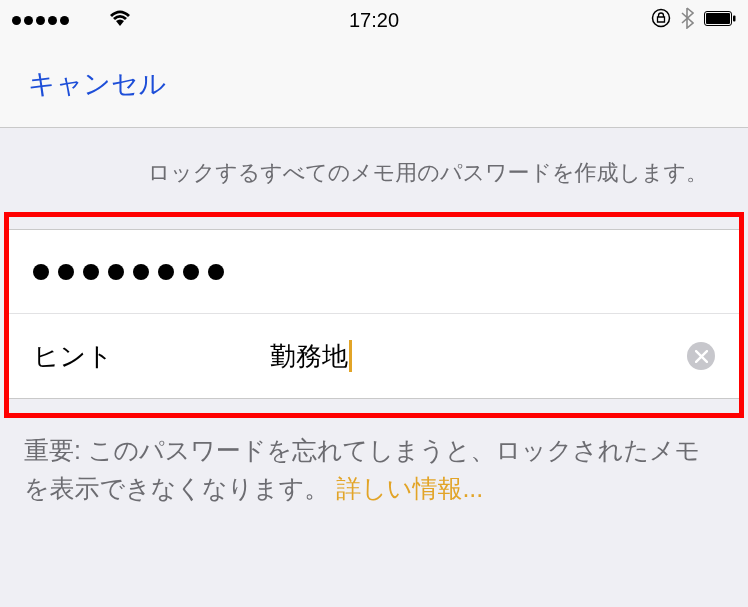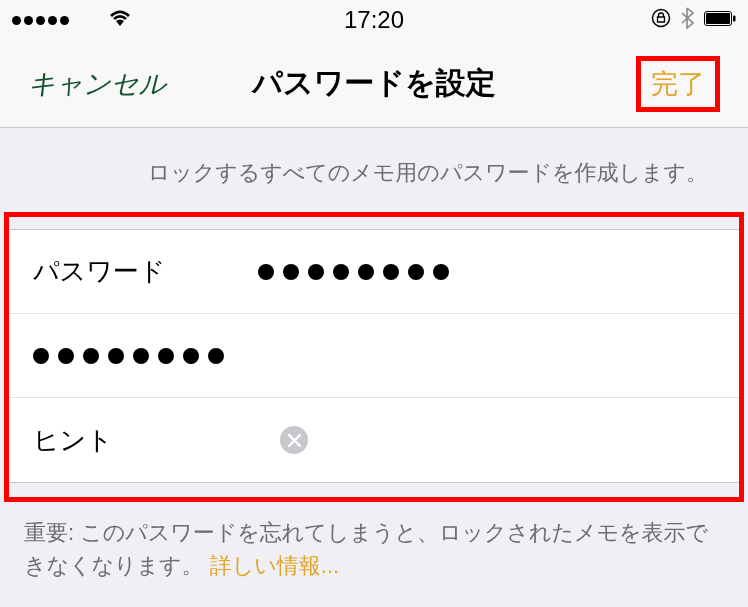--- a/index.html
+++ b/index.html
@@ -40,21 +40,21 @@
     }
     .carrier {
       font-size: 18px;
       margin-left: 4px;
       margin-top: 48px;
     }
     .wifi-icon {
       margin-left: 4px;
     }
     .status-center {
-      font-size: 24px;
+      font-size: 20px;
       font-weight: 500;
       position: absolute;
       left: 50%;
       transform: translateX(-50%);
     }
     .status-right {
       display: flex;
       align-items: center;
       gap: 10px;
     }
@@ -62,24 +62,23 @@
       height: 88px;
       display: flex;
       align-items: center;
       justify-content: space-between;
       padding: 0 28px;
       background: #f8f8f8;
       border-bottom: 1px solid #c9c9c9;
       position: relative;
     }
     .nav-cancel {
-      color: #14532d;
+      color: #1d4ed8;
       font-size: 27px;
       cursor: pointer;
-      font-style: italic;
     }
     .nav-title {
       color: #000;
       font-size: 30px;
       font-weight: 600;
       position: absolute;
       left: 50%;
       transform: translateX(-50%);
     }
     .nav-done-wrap {
@@ -164,21 +163,21 @@
       justify-content: center;
       cursor: pointer;
       margin-left: 10px;
     }
     .clear-btn svg {
       width: 13px;
       height: 13px;
     }
     .footer-note {
       padding: 14px 24px;
-      font-size: 22px;
+      font-size: 25px;
       color: #6c6c71;
       line-height: 1.5;
     }
     .footer-link {
       color: #e2a427;
       cursor: pointer;
     }
   </style>
 </head>
 <body>
@@ -217,61 +216,48 @@
           <rect x="0.5" y="0.5" width="27" height="14" rx="2.5" fill="none" stroke="#000" stroke-width="1"></rect>
           <rect x="2" y="2" width="24" height="11" rx="1" fill="#000"></rect>
           <rect x="29" y="4.5" width="2.5" height="6" rx="1" fill="#000"></rect>
         </svg>
     </span>
   </div>
 </div>
 
 <div class="nav-bar">
   <div class="nav-cancel">キャンセル</div>
-  <div class="nav-title">パスワードを設定</div>
-  <div class="nav-done-wrap">
-    <div class="nav-done">完了</div>
-  </div>
 </div>
 
 <div class="description">ロックするすべてのメモ用のパスワードを作成します。</div>
 
 <div class="form-wrap">
   <div class="form-group">
-    <div class="form-row">
-      <div class="form-label">パスワード</div>
-      <div class="form-value">
-        <div class="password-dots" id="pwd-dots">
-            <div class="pwd-dot"></div>
-            <div class="pwd-dot"></div>
-            <div class="pwd-dot"></div>
-            <div class="pwd-dot"></div>
-            <div class="pwd-dot"></div>
-            <div class="pwd-dot"></div>
-            <div class="pwd-dot"></div>
-            <div class="pwd-dot"></div>
-          </div>
-      </div>
-    </div>
     <div class="form-row">
       <div class="form-value">
         <div class="password-dots" id="conf-dots">
             <div class="pwd-dot"></div>
             <div class="pwd-dot"></div>
             <div class="pwd-dot"></div>
             <div class="pwd-dot"></div>
             <div class="pwd-dot"></div>
             <div class="pwd-dot"></div>
             <div class="pwd-dot"></div>
             <div class="pwd-dot"></div>
           </div>
       </div>
     </div>
     <div class="form-row">
       <div class="form-label">ヒント</div>
+      <div class="form-value">
+        <span class="hint-value">
+            <span>勤務地</span>
+            <span class="cursor"></span>
+          </span>
+      </div>
       <div class="clear-btn">
         <svg viewBox="0 0 12 12">
             <path d="M1 1 L11 11 M11 1 L1 11" stroke="#fff" stroke-width="2.2" stroke-linecap="round"></path>
           </svg>
       </div>
     </div>
   </div>
 </div>
 
 <div class="footer-note">

